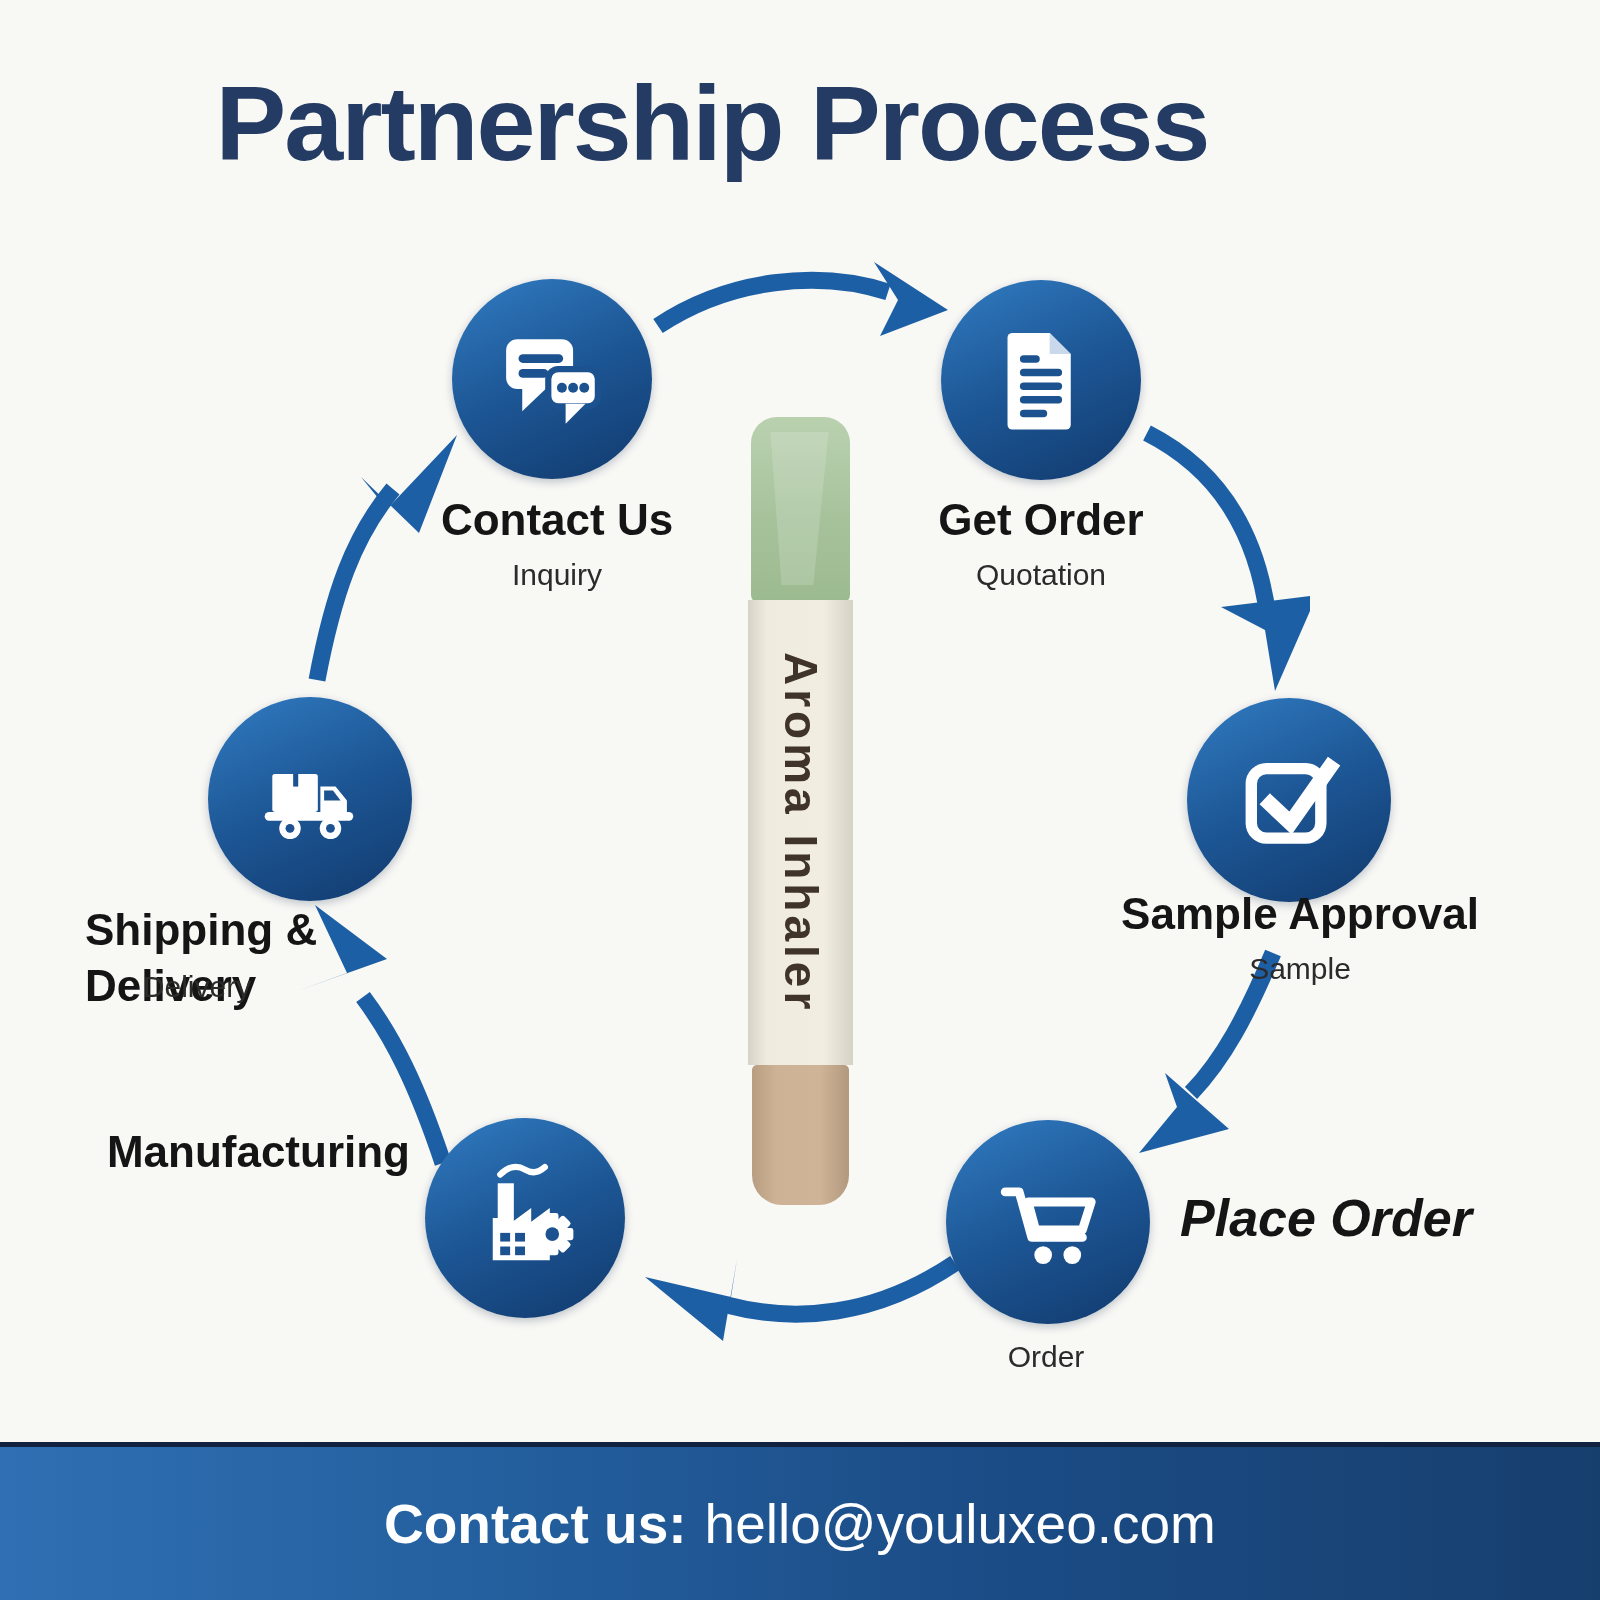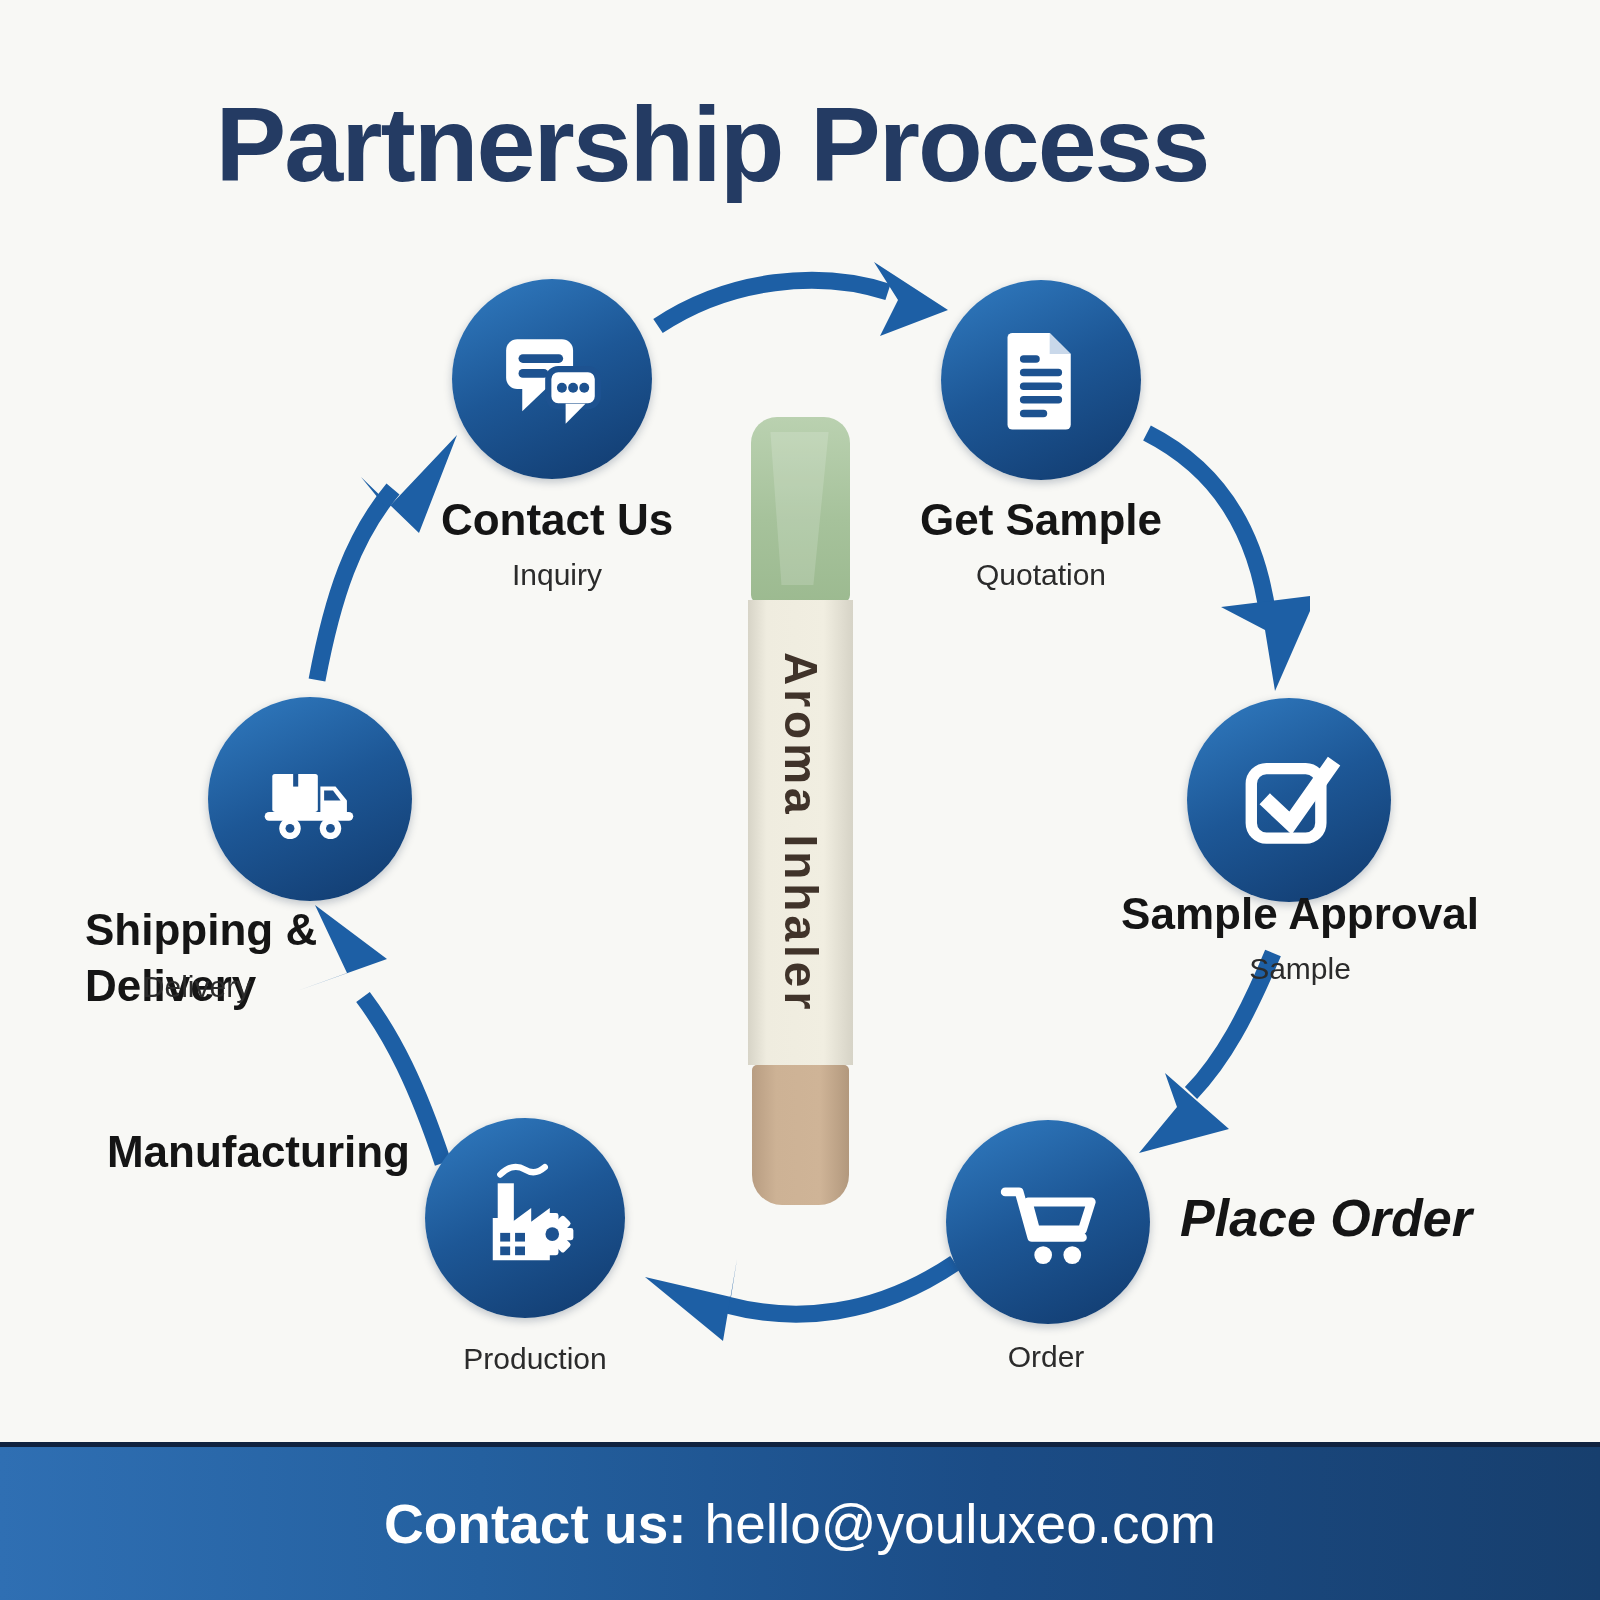--- a/index.html
+++ b/index.html
@@ -2,21 +2,21 @@
 <html><head>
 <meta charset="utf-8">
 <style>
   html,body{margin:0;padding:0;background:#e9e9e7;}
   .canvas{
     position:relative;width:1600px;height:1600px;overflow:hidden;
     background:#f8f8f5;
     font-family:"Liberation Sans", sans-serif;
   }
   .title{
-    position:absolute;left:0;top:84px;width:1424px;text-align:center;
+    position:absolute;left:0;top:63px;width:1424px;text-align:center;
     font-size:106px;font-weight:bold;letter-spacing:-2px;color:#243b63;
   }
   
   .circle{
     position:absolute;border-radius:50%;
     background:linear-gradient(155deg,#2f78bd 5%,#1d5796 48%,#123c70 96%);
     box-shadow:0 3px 8px rgba(20,40,70,.25);
     display:flex;align-items:center;justify-content:center;
   }
   .circle svg{width:62%;height:62%;}
@@ -127,21 +127,21 @@
       <path d="M27,12 h30 l17,17 v57 a4,4 0 0 1 -4,4 h-43 a4,4 0 0 1 -4,-4 v-70 a4,4 0 0 1 4,-4 z" fill="#ffffff"></path>
       <polygon points="57,12 74,29 57,29" fill="#c9d8ea"></polygon>
       <rect x="33" y="30" width="16" height="6" rx="3" fill="#1d5290"></rect>
       <rect x="33" y="41" width="34" height="6" rx="3" fill="#1d5290"></rect>
       <rect x="33" y="52" width="34" height="6" rx="3" fill="#1d5290"></rect>
       <rect x="33" y="63" width="34" height="6" rx="3" fill="#1d5290"></rect>
       <rect x="33" y="74" width="22" height="6" rx="3" fill="#1d5290"></rect>
     </svg>
   </div>
   <div class="lbl center" style="left:861px;top:492px;width:360px;">
-    <div class="main">Get Sample</div>
+    <div class="main">Get Order</div>
     <div class="sub">Quotation</div>
   </div>
 
   <div class="circle" style="left:1187px;top:698px;width:204px;height:204px;">
     <svg viewBox="0 0 100 100">
       <rect x="20" y="25" width="55" height="55" rx="12" fill="none" stroke="#ffffff" stroke-width="9"></rect>
       <path d="M35,53 L51,68 L82,24" fill="none" stroke="#ffffff" stroke-width="12" stroke-linecap="square"></path>
     </svg>
   </div>
   <div class="lbl center" style="left:1095px;top:886px;width:410px;">
@@ -179,23 +179,20 @@
         <rect x="-17" y="-5" width="34" height="10" rx="2" fill="#ffffff" transform="rotate(45)"></rect>
         <rect x="-17" y="-5" width="34" height="10" rx="2" fill="#ffffff" transform="rotate(135)"></rect>
         <circle cx="0" cy="0" r="12" fill="#ffffff"></circle>
         <circle cx="0" cy="0" r="5.5" fill="#1d5290"></circle>
       </g>
     </svg>
   </div>
   <div class="lbl right" style="left:85px;top:1124px;width:325px;">
     <div class="main">Manufacturing</div>
   </div>
-  <div class="lbl center" style="left:390px;top:1332px;width:290px;">
-    <div class="sub">Production</div>
-  </div>
 
   <div class="circle" style="left:208px;top:697px;width:204px;height:204px;">
     <svg viewBox="0 0 100 100">
       <rect x="20" y="30" width="36" height="30" rx="2" fill="#ffffff"></rect>
       <rect x="36.5" y="30" width="4" height="10" fill="#1d5290"></rect>
       <path d="M58,40 h12 l9,11 v9 h-21 z" fill="#ffffff"></path>
       <path d="M61,43 h7 l6,8 h-13 z" fill="#1d5290"></path>
       <rect x="14" y="60" width="70" height="7" rx="3.5" fill="#ffffff"></rect>
       <circle cx="34" cy="73" r="8.5" fill="#ffffff"></circle>
       <circle cx="34" cy="73" r="3.5" fill="#1d5290"></circle>

